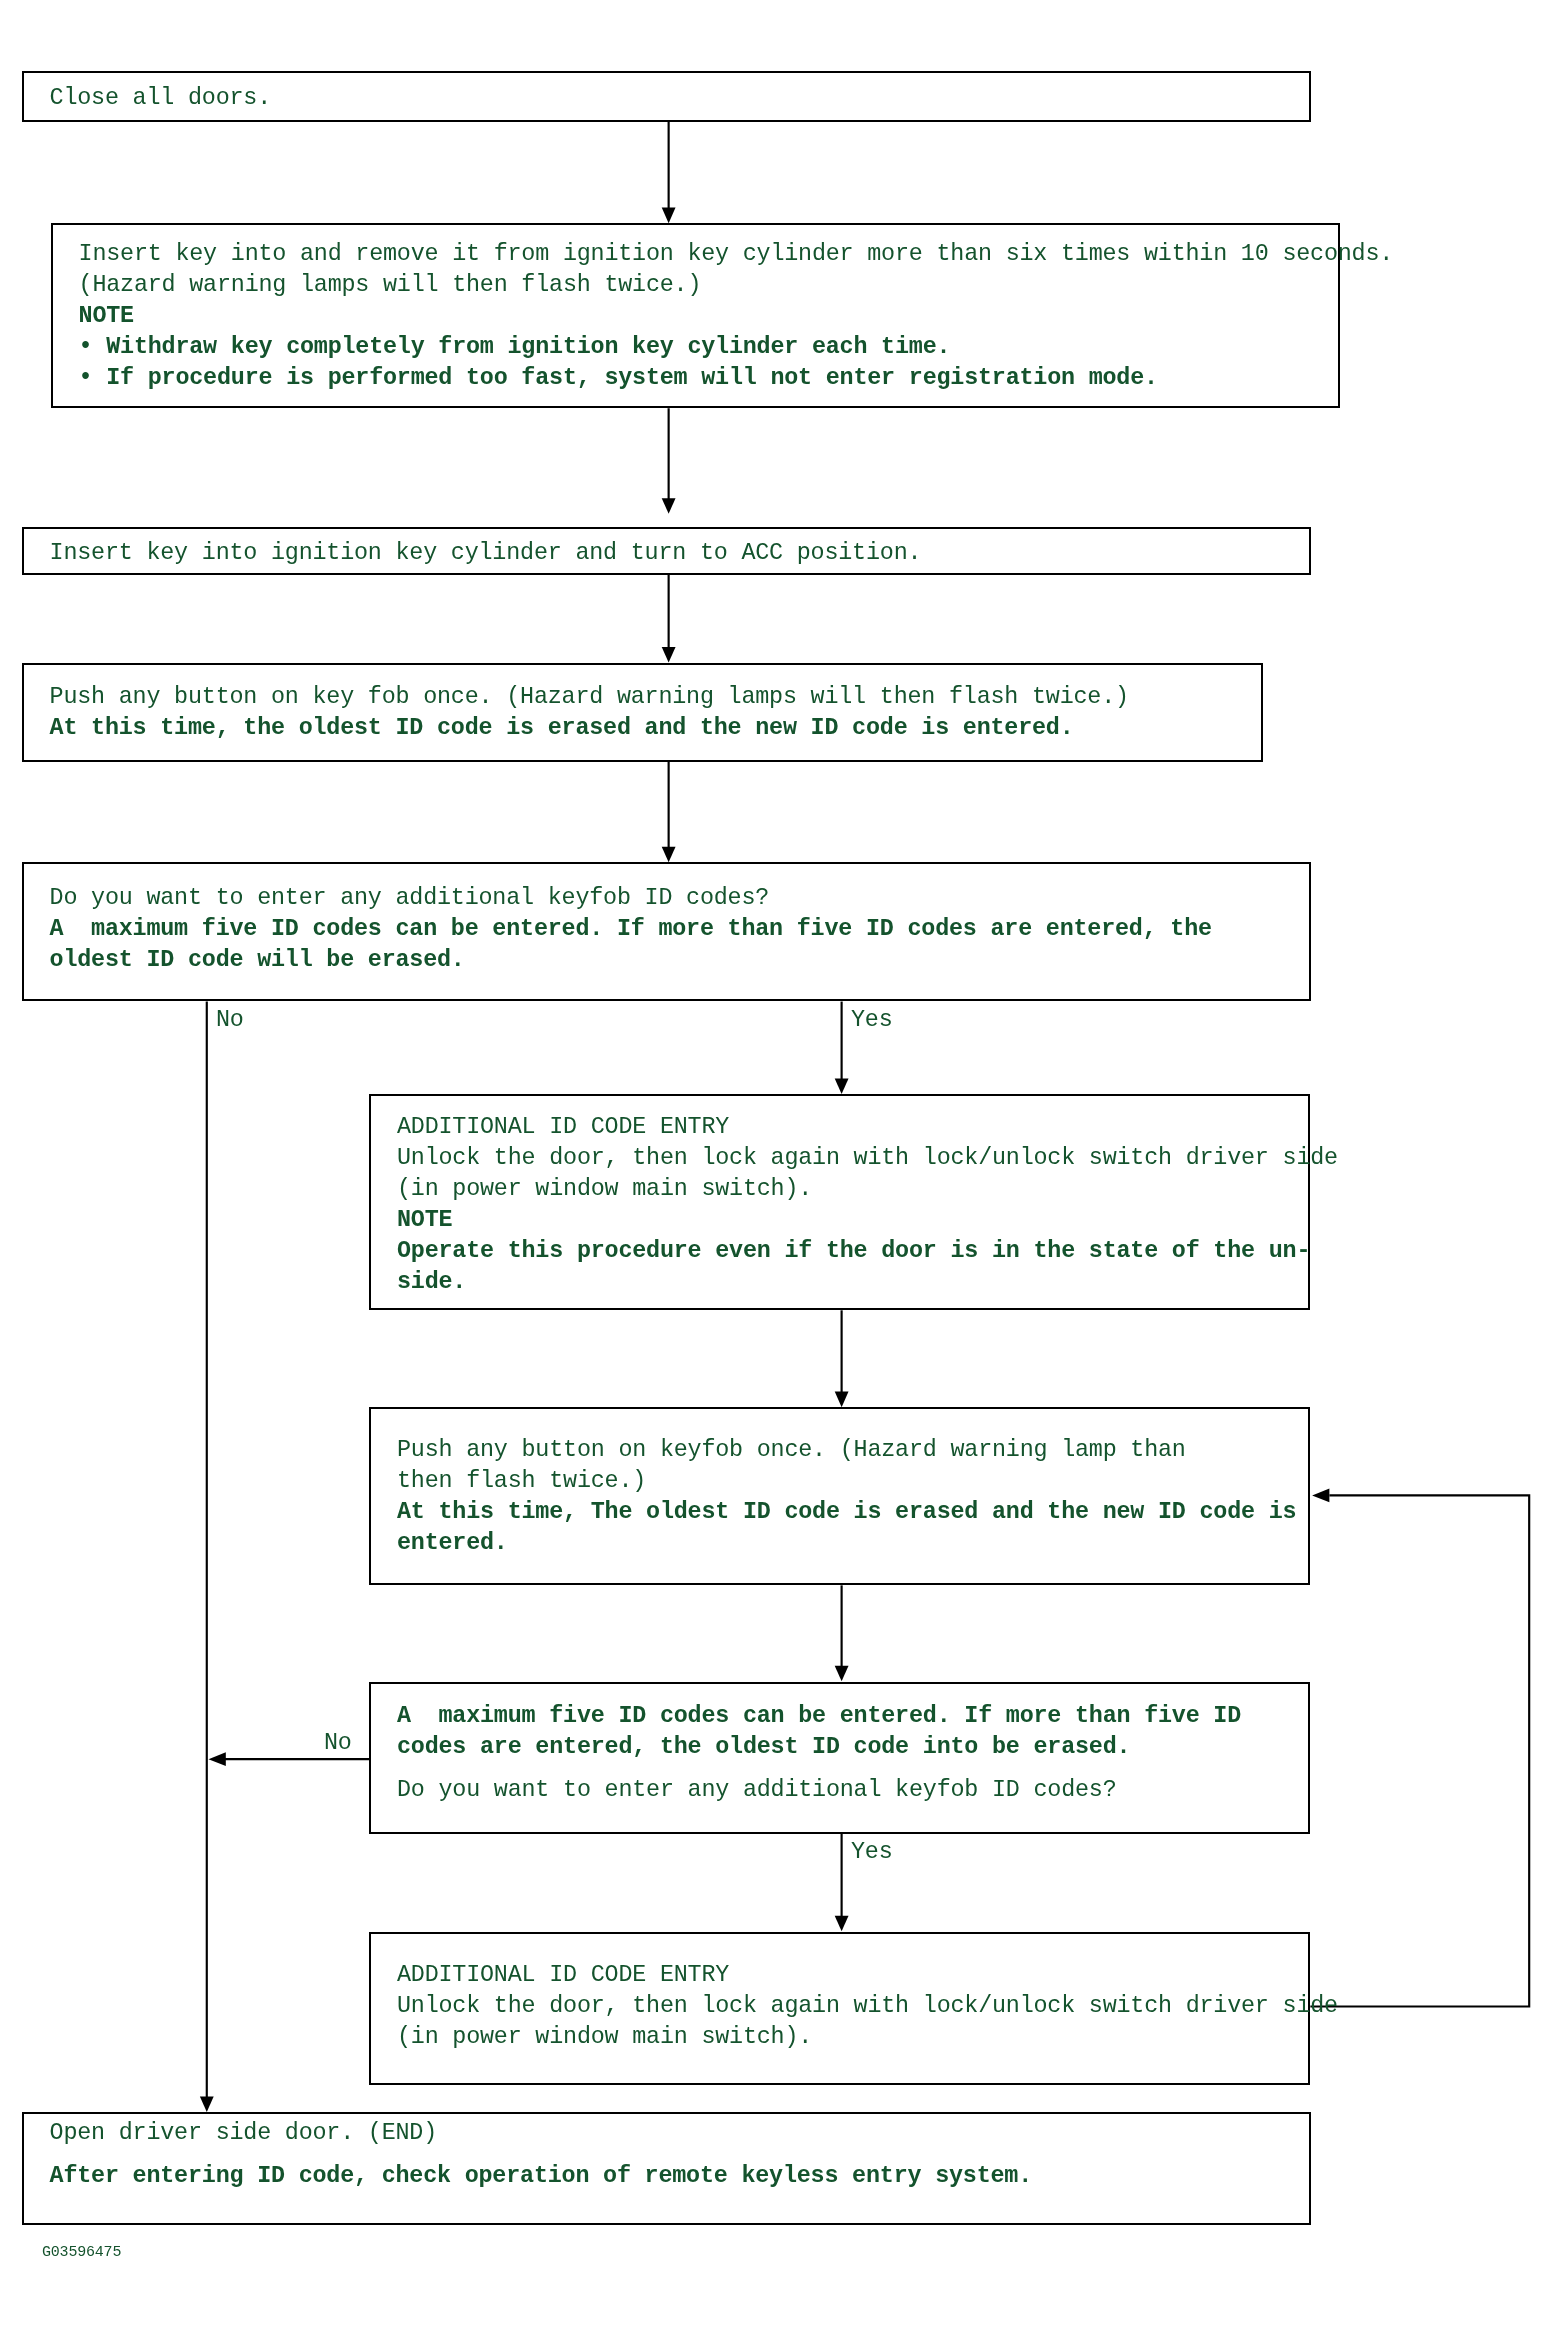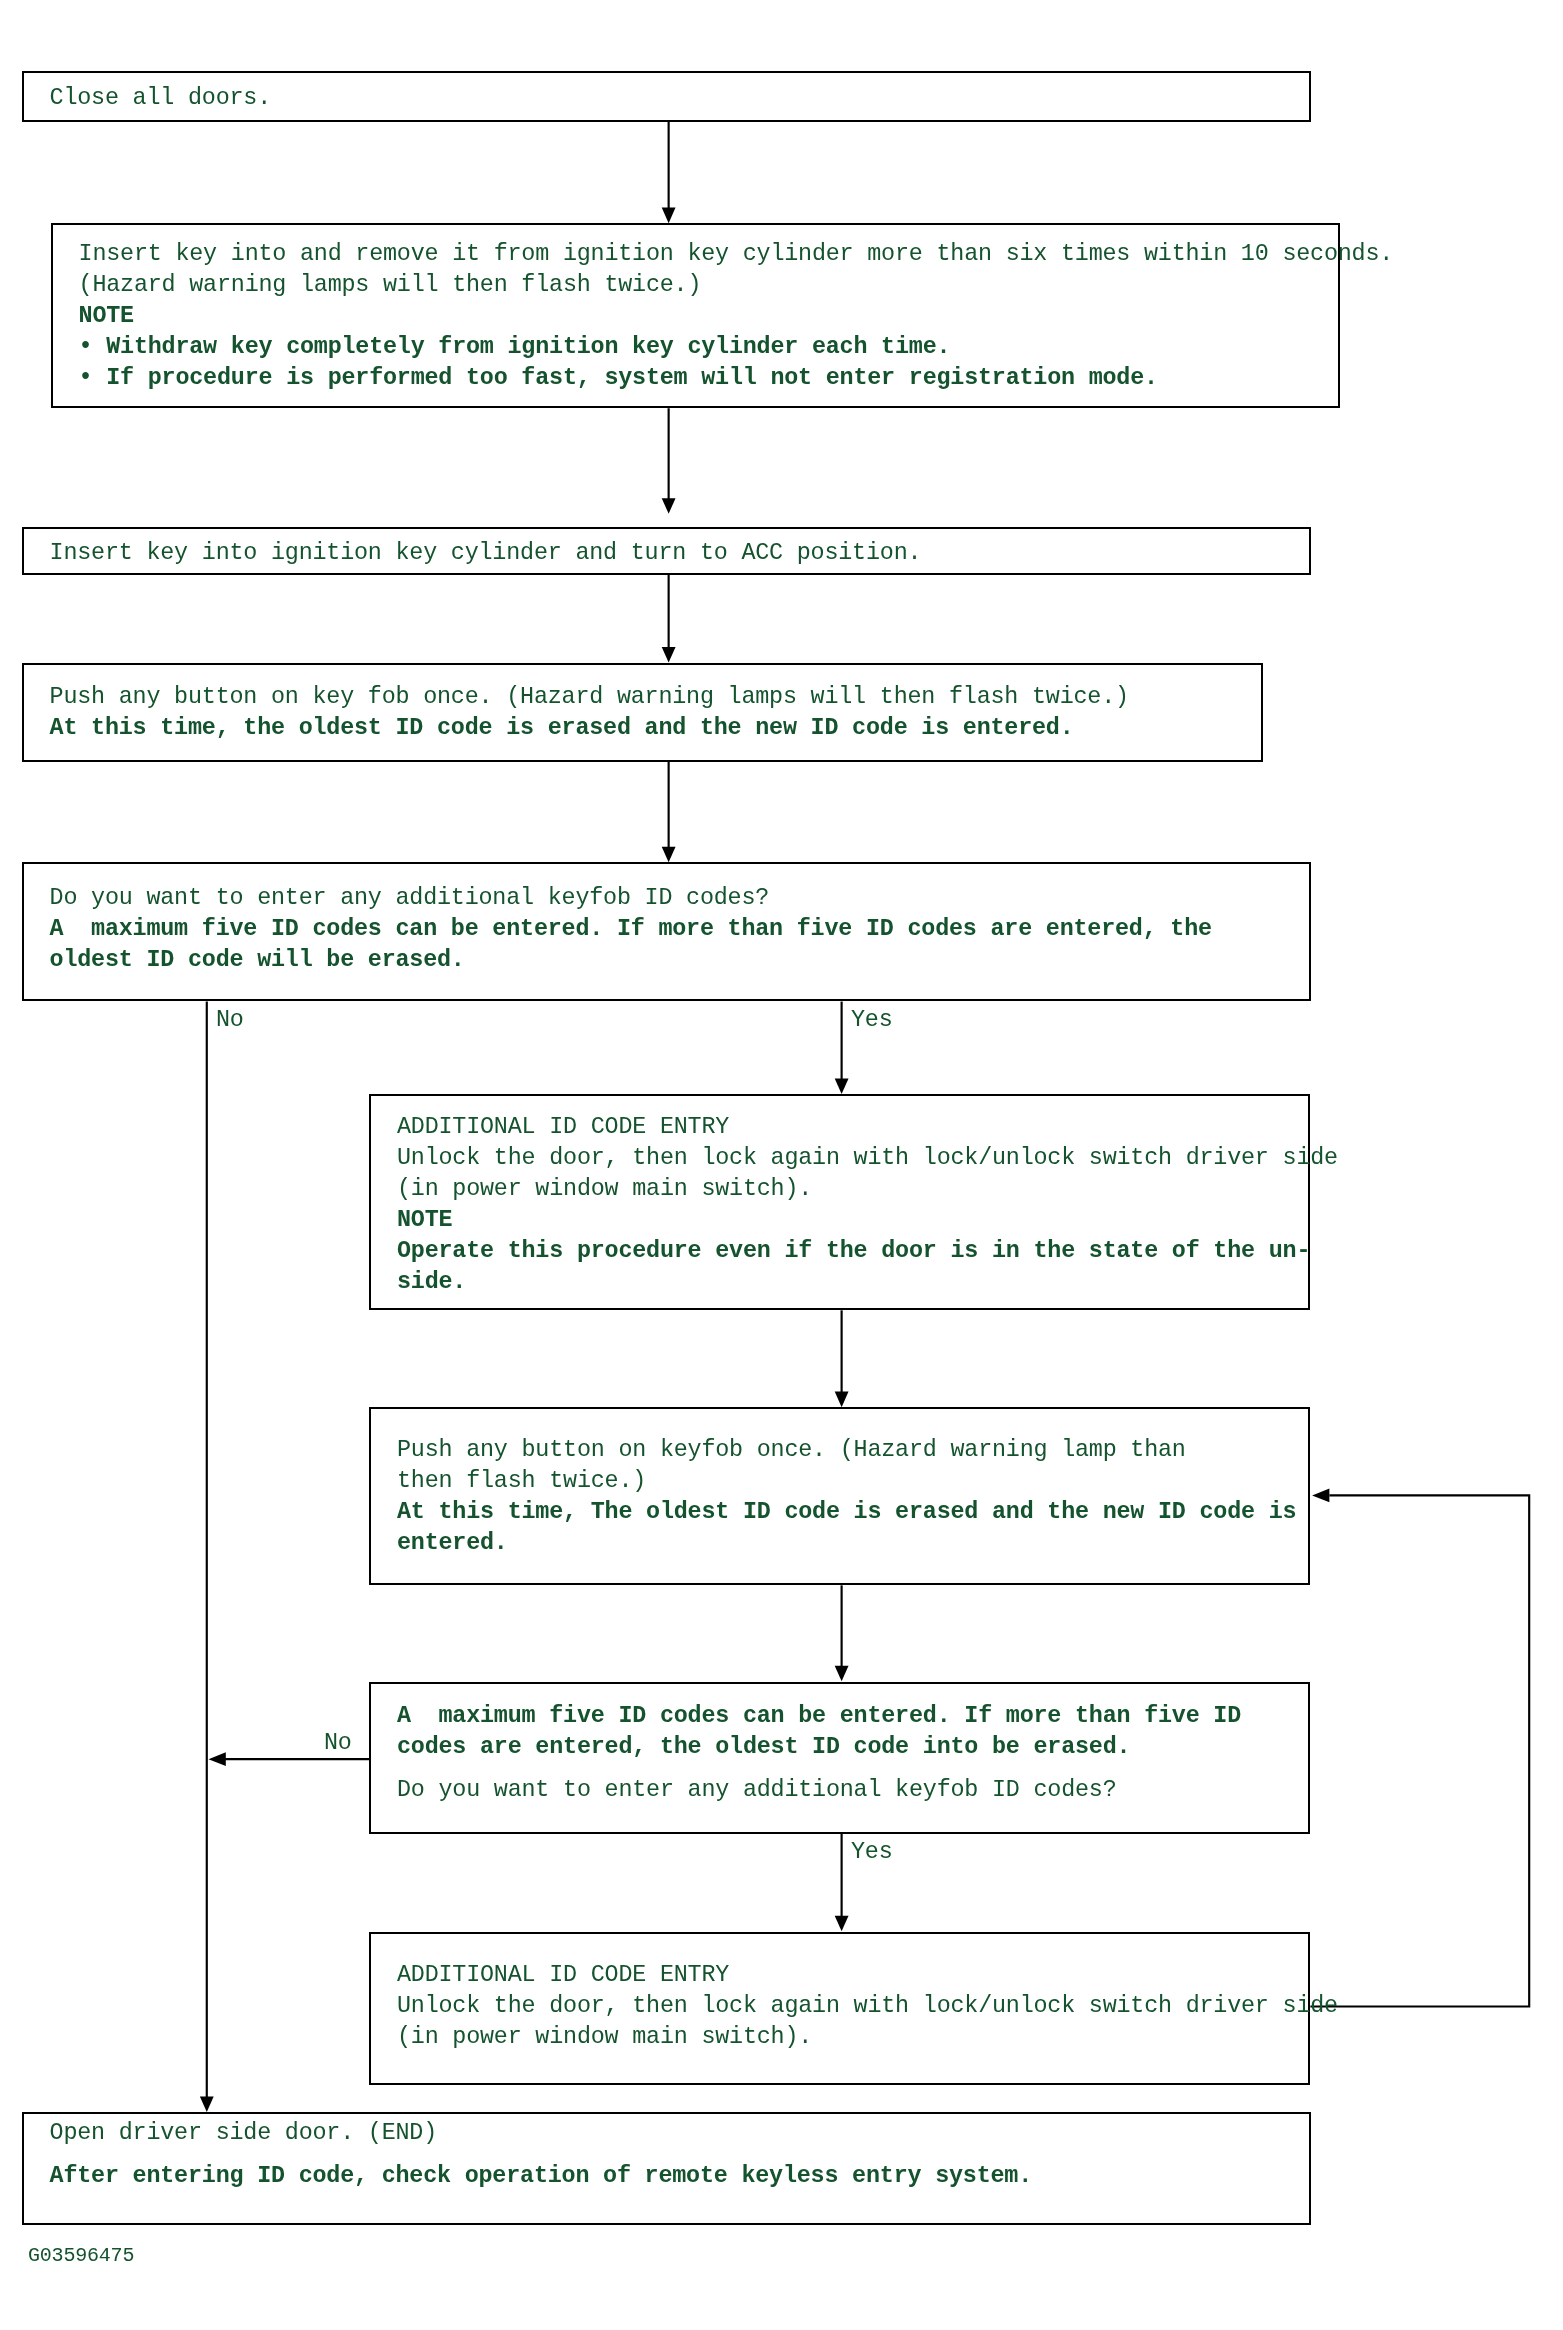--- a/index.html
+++ b/index.html
@@ -20,21 +20,21 @@
     background:#fff;
     padding-left:26px;
     padding-right:21px;
     line-height:31px;
   }
   .box .ln{white-space:nowrap;}
   .b{font-weight:bold;}
   .gap-top{margin-top:12px;}
   #svg-connectors{position:absolute;left:0;top:0;pointer-events:none;}
   .edge-label{position:absolute;line-height:26px;}
-  #figure-code{position:absolute;left:28px;top:2244px;font-size:20px;}
+  #figure-code{position:absolute;left:42px;top:2244px;font-size:15px;}
 </style>
 </head>
 <body>
 
 <div id="page">
 
   <svg id="svg-connectors" width="1563" height="2330" viewBox="0 0 1807 2694">
     <g stroke="#000" stroke-width="2.5" fill="none">
       <line x1="773" y1="141" x2="773" y2="246"></line>
       <line x1="773" y1="472" x2="773" y2="582"></line>

